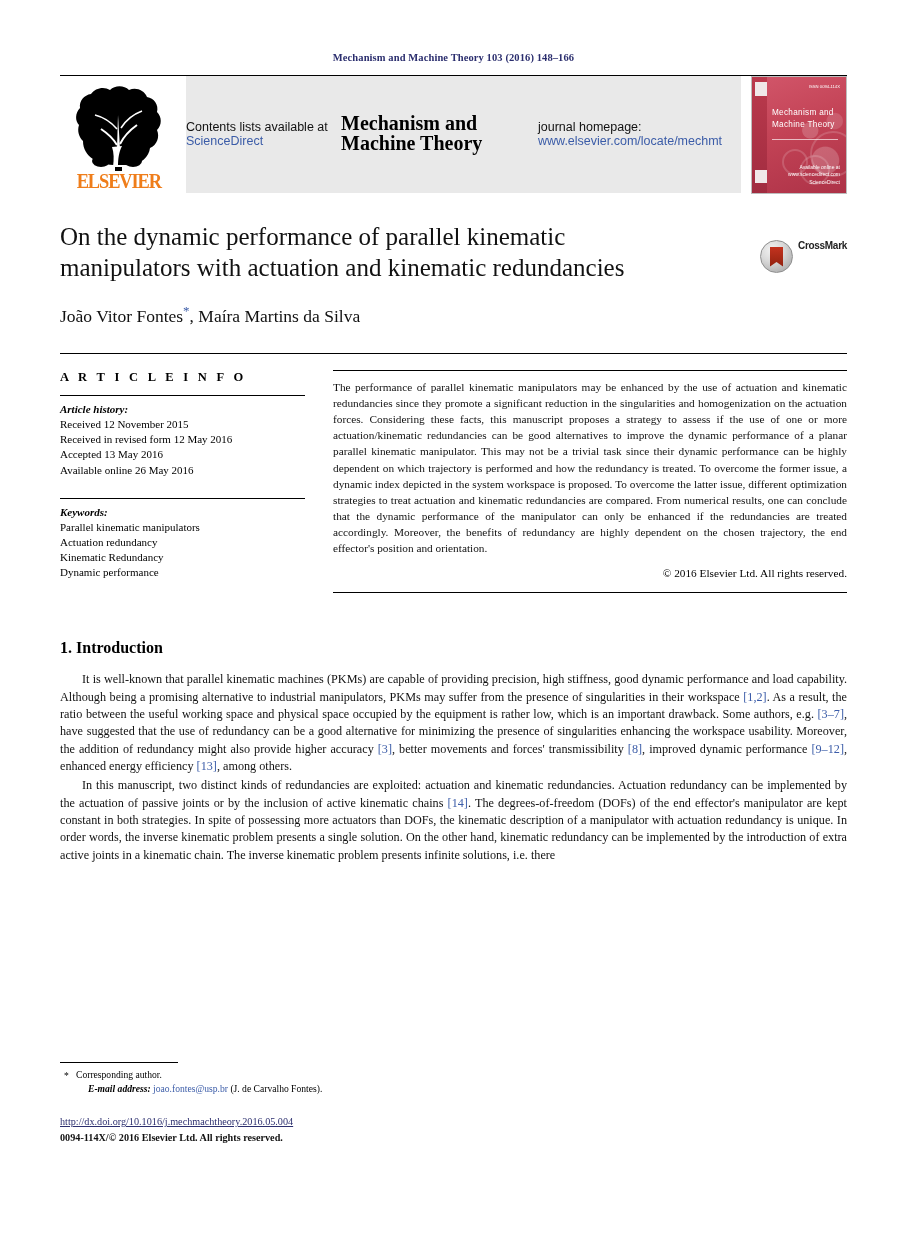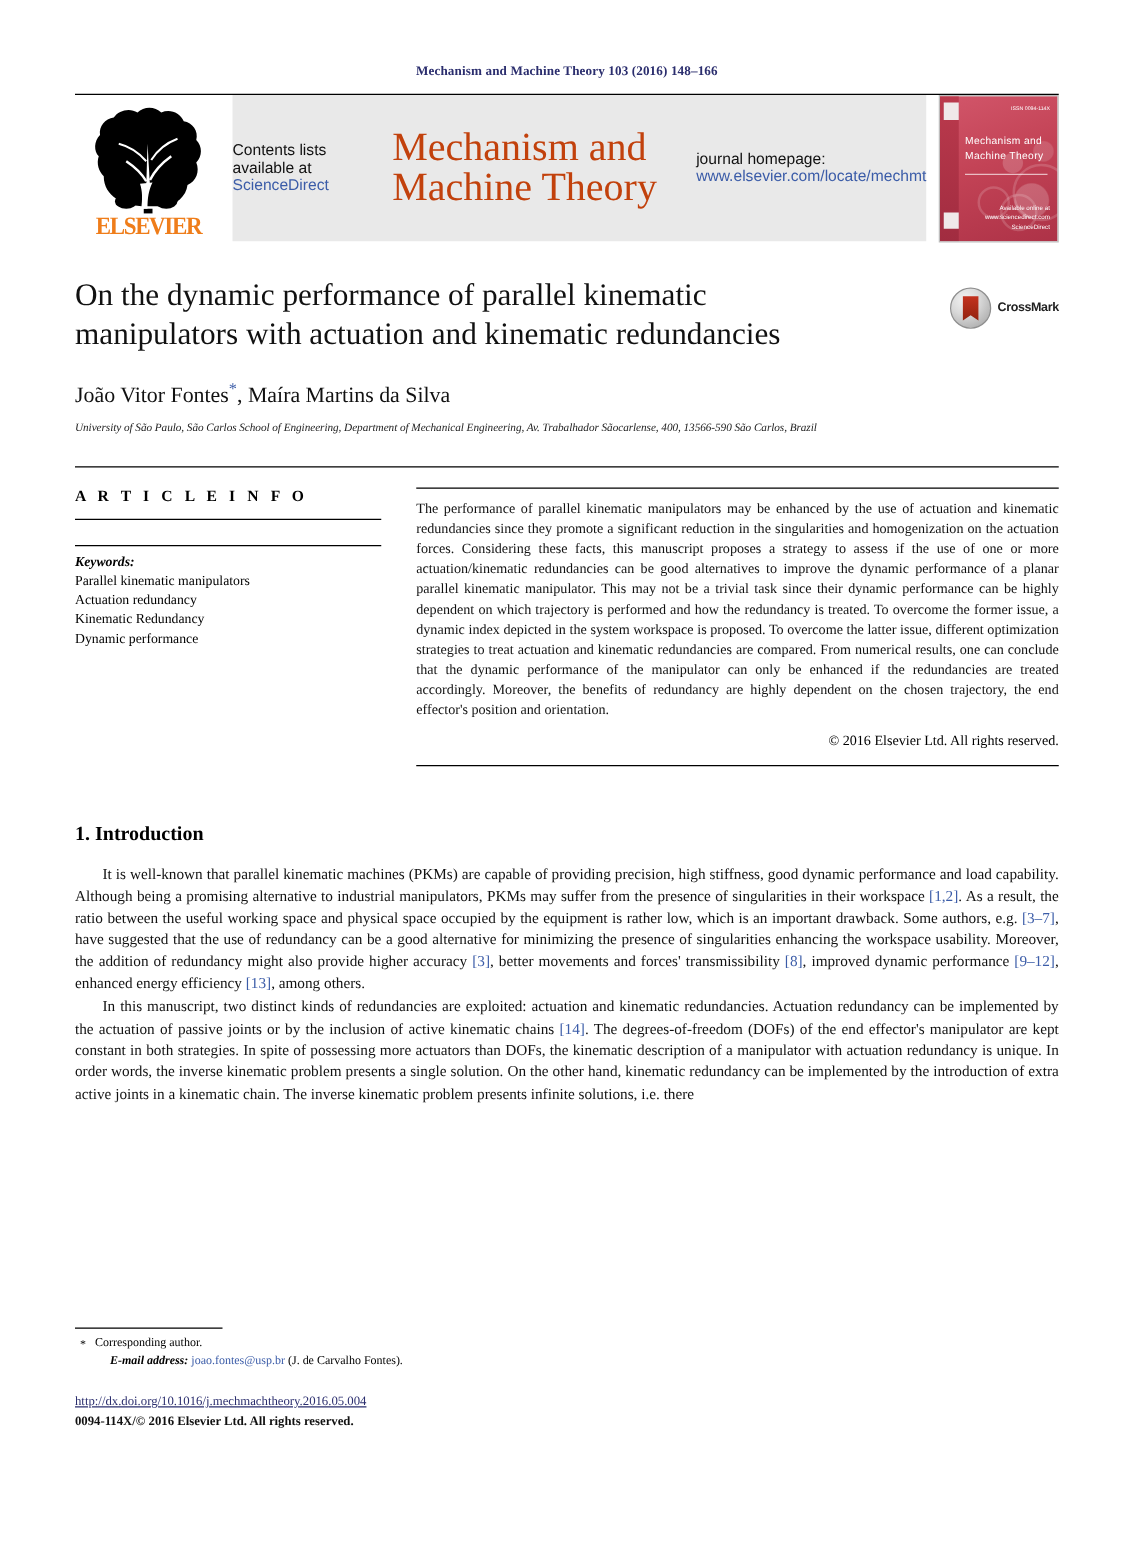--- a/index.html
+++ b/index.html
@@ -68,24 +68,25 @@
     padding: 9px 0 10px 0;
   }
   .banner .contents {
     font-family: "Liberation Sans", sans-serif;
     font-size: 12.5px;
     color: #111;
   }
   .banner .contents .sd { color: #3b5ca8; }
   .banner .jtitle {
     font-family: "Liberation Serif", serif;
-    font-size: 32px;
-    color: #c2410c;
+    font-size: 20px;
+    color: #000000;
     line-height: 1;
     margin-top: -2px;
+    font-weight: bold;
   }
   .banner .homepage {
     font-family: "Liberation Sans", sans-serif;
     font-size: 12.5px;
     color: #111;
   }
   .banner .homepage .url { color: #3b5ca8; margin-top: 12px; }
 
   
   .cover {
@@ -156,23 +157,23 @@
   .authors sup { color: #3b5ca8; font-size: 13px; }
   .affil {
     margin-top: 10px;
     font-size: 9px;
     font-style: italic;
     color: #222;
     letter-spacing: -.05px;
   }
   .crossmark {
     position: absolute;
-    right: 0; top: 9px;
-    display: flex;
-    align-items: center;
+    right: 0; top: 19px;
+    display: flex;
+    align-items: flex-start;
     gap: 5px;
   }
   .crossmark .cm-badge {
     width: 33px; height: 33px; border-radius: 50%;
     background: radial-gradient(circle at 35% 28%, #f2f2f2 0%, #d9d9d9 40%, #9e9e9e 100%);
     display: flex; align-items: center; justify-content: center;
     border: 1px solid #8e8e8e;
   }
   .crossmark .cm-book {
     width: 13px; height: 20px;
@@ -320,28 +321,34 @@
       <div class="cm-badge">
         <div class="cm-book"></div>
       </div>
       <div class="cm-text">CrossMark</div>
     </div>
 
     <h1 class="paper-title">On the dynamic performance of parallel kinematic manipulators with actuation and kinematic redundancies</h1>
 
     <div class="authors"><span>João Vitor Fontes</span><sup>*</sup><span>, Maíra Martins da Silva</span></div>
 
-    <div class="affil">University of São Paulo, São Carlos School of Engineering, Department of Mechanical Engineering, Av. Trabalhador Sãocarlense, 400, 13566-590 São Carlos, Brazil</div>
   </div>
 
   <div class="infowrap">
 
     <div class="col-info">
       <div class="sechead">A R T I C L E   I N F O</div>
       <div class="rule"></div>
+      <div class="info-group">
+        <div class="lbl">Article history:</div>
+        <div>Received 12 November 2015</div>
+        <div>Received in revised form 12 May 2016</div>
+        <div>Accepted 13 May 2016</div>
+        <div>Available online 26 May 2016</div>
+      </div>
       <div class="gap"></div>
       <div class="rule"></div>
       <div class="info-group">
         <div class="lbl">Keywords:</div>
         <div>Parallel kinematic manipulators</div>
         <div>Actuation redundancy</div>
         <div>Kinematic Redundancy</div>
         <div>Dynamic performance</div>
       </div>
     </div>

